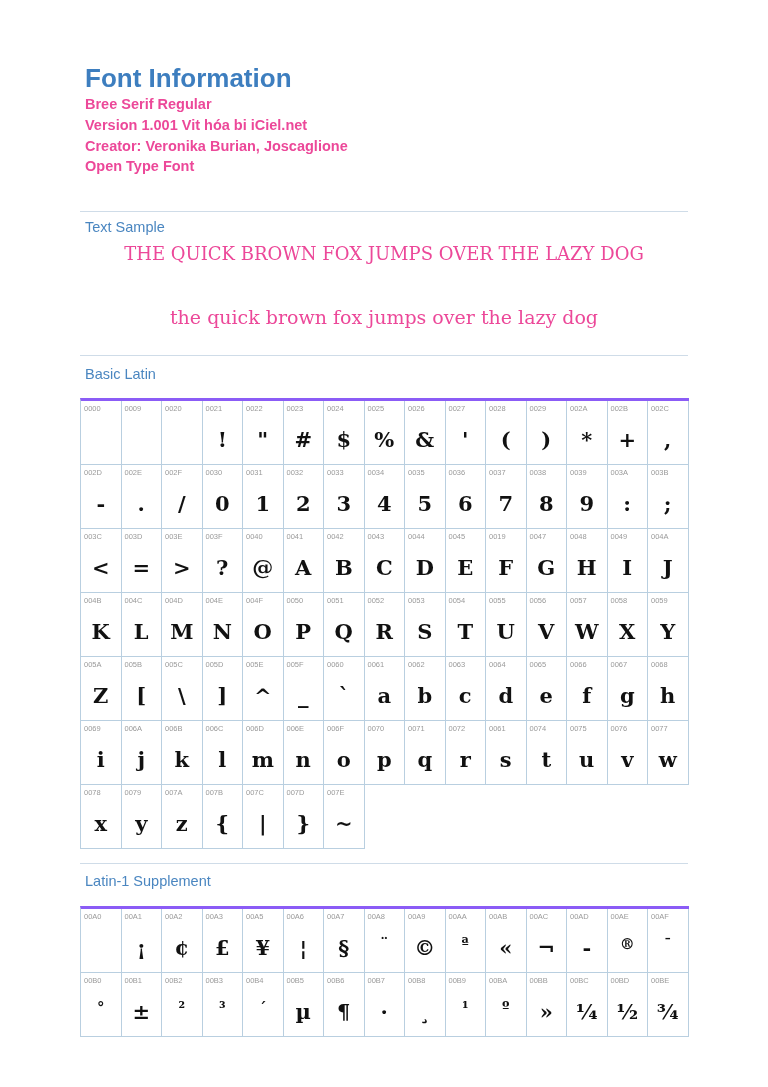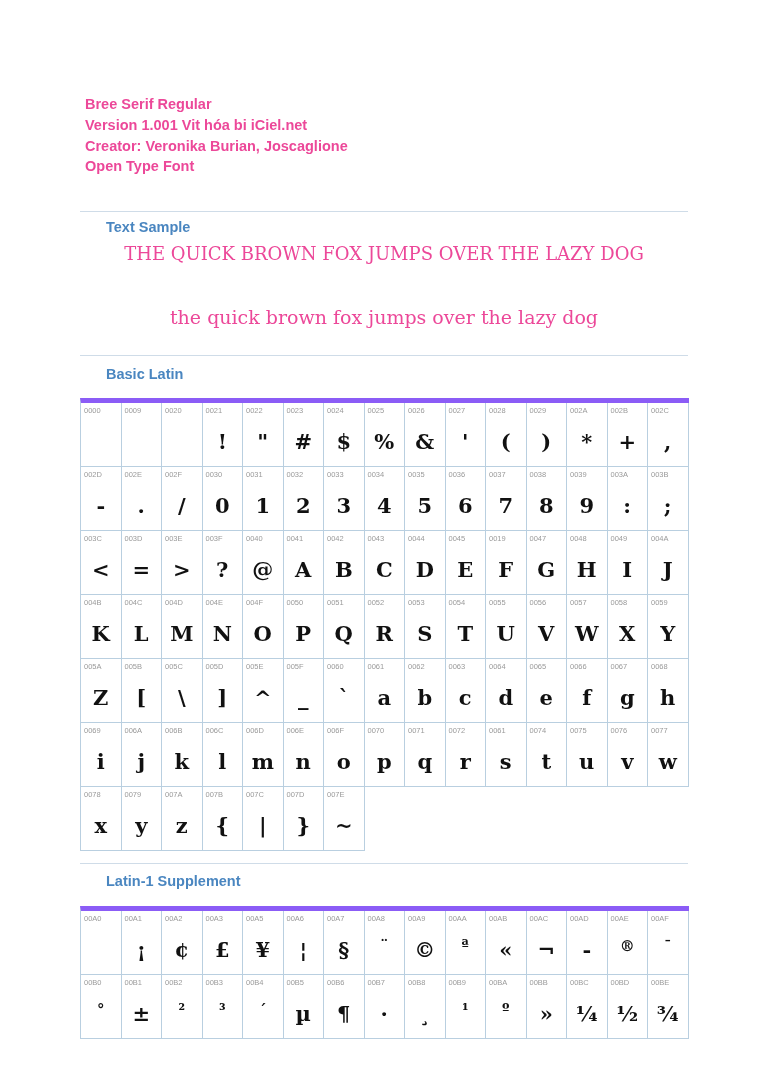--- a/index.html
+++ b/index.html
@@ -14,34 +14,34 @@
       font-size: 26px; font-weight: bold; color: #3d7ebf; letter-spacing: 0px;
     }
     .info { position: absolute; left: 85px; top: 94px; }
     .info-line {
       font-size: 14.5px; font-weight: bold; color: #ec4899; line-height: 20.8px; white-space: nowrap;
     }
 
     .divider { position: absolute; left: 80px; width: 608px; height: 0; border-top: 1.5px solid #cfdce8; }
 
     .section-heading {
-      position: absolute; left: 85px; font-size: 14.5px; font-weight: bold; color: #4a86c0; margin-left: 21px;
+      position: absolute; left: 85px; font-size: 14.5px; font-weight: normal; color: #4a86c0;
     }
 
     .sample {
       position: absolute; left: 80px; width: 608px; text-align: center;
       font-family: "DejaVu Serif", serif; color: #ec4899;
     }
     .sample.upper { top: 243px; font-size: 18px; letter-spacing: 0px; }
     .sample.lower { top: 306px; font-size: 19px; }
 
     .grid {
       position: absolute; left: 80px;
       display: grid; grid-template-columns: repeat(15, 40.5px);
-      border-left: 1px solid #b9cfe0; border-top: 5px solid #8b5cf6;
+      border-left: 1px solid #b9cfe0; border-top: 3px solid #8b5cf6;
     }
     .cell {
       position: relative; height: 64px; box-sizing: border-box;
       border-right: 1px solid #b9cfe0; border-bottom: 1px solid #b9cfe0;
       background: #fff;
     }
     .cell .code {
       position: absolute; left: 3px; top: 3px; font-size: 7.5px; color: #9a9a9a;
       font-family: "Liberation Sans", sans-serif; letter-spacing: 0;
     }
@@ -50,20 +50,21 @@
       font-family: "DejaVu Serif", serif; font-weight: bold; font-size: 21px; color: #111;
       line-height: 30px;
     }
     .cell .glyph.small { font-size: 15px; top: 20px; }
   </style>
 </head>
 <body>
 
 <div class="page">
 
+  <div class="title">Font Information</div>
 
   <div class="info">
     <div class="info-line">Bree Serif Regular</div>
     <div class="info-line">Version 1.001 Vit hóa bi iCiel.net</div>
     <div class="info-line">Creator: Veronika Burian, Joscaglione</div>
     <div class="info-line">Open Type Font</div>
   </div>
 
   <div class="divider" style="top:211px"></div>
 

